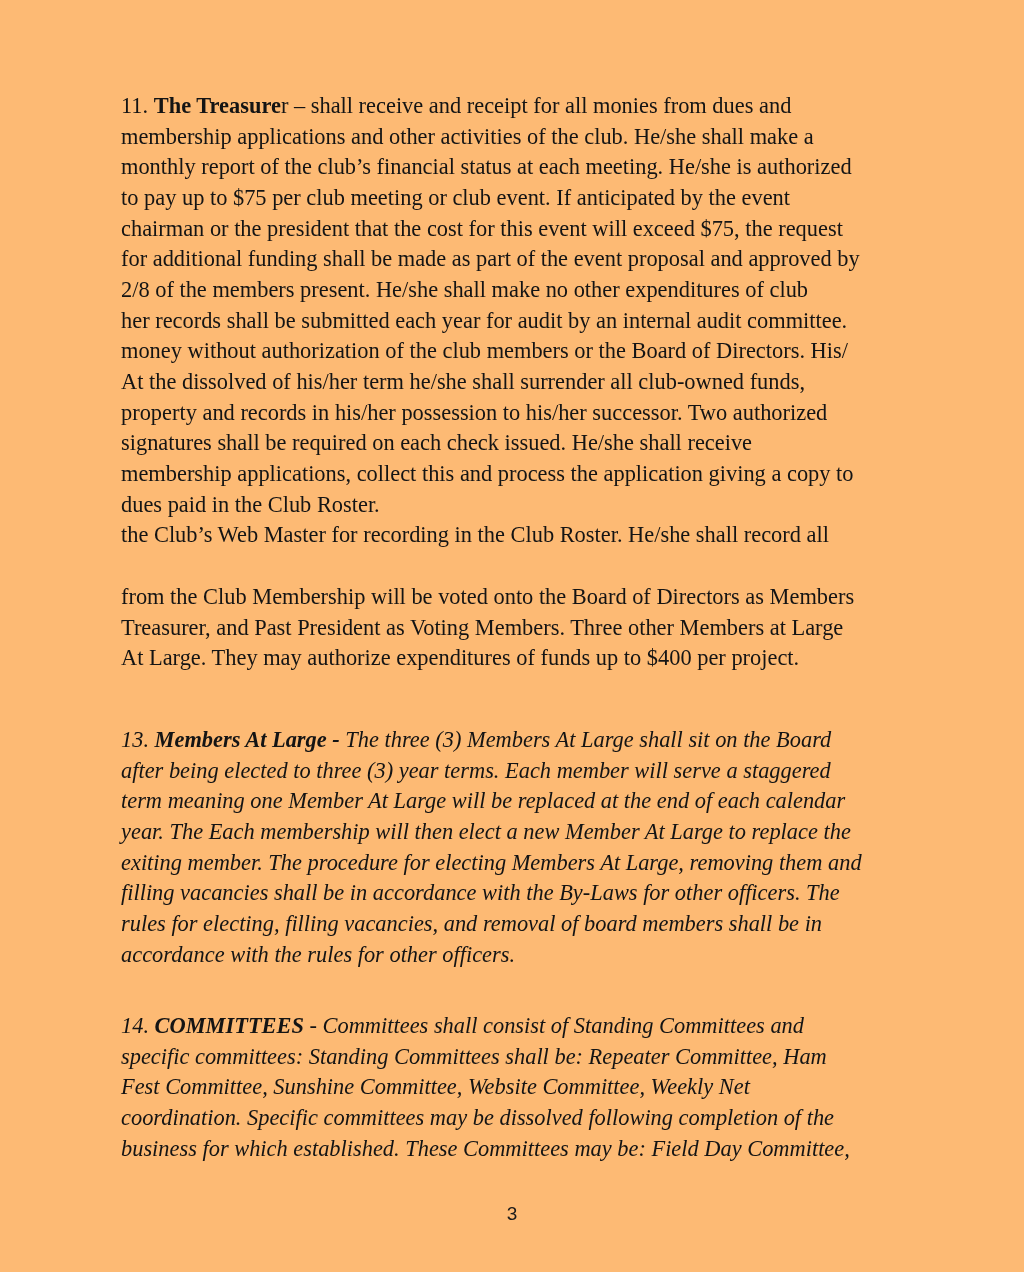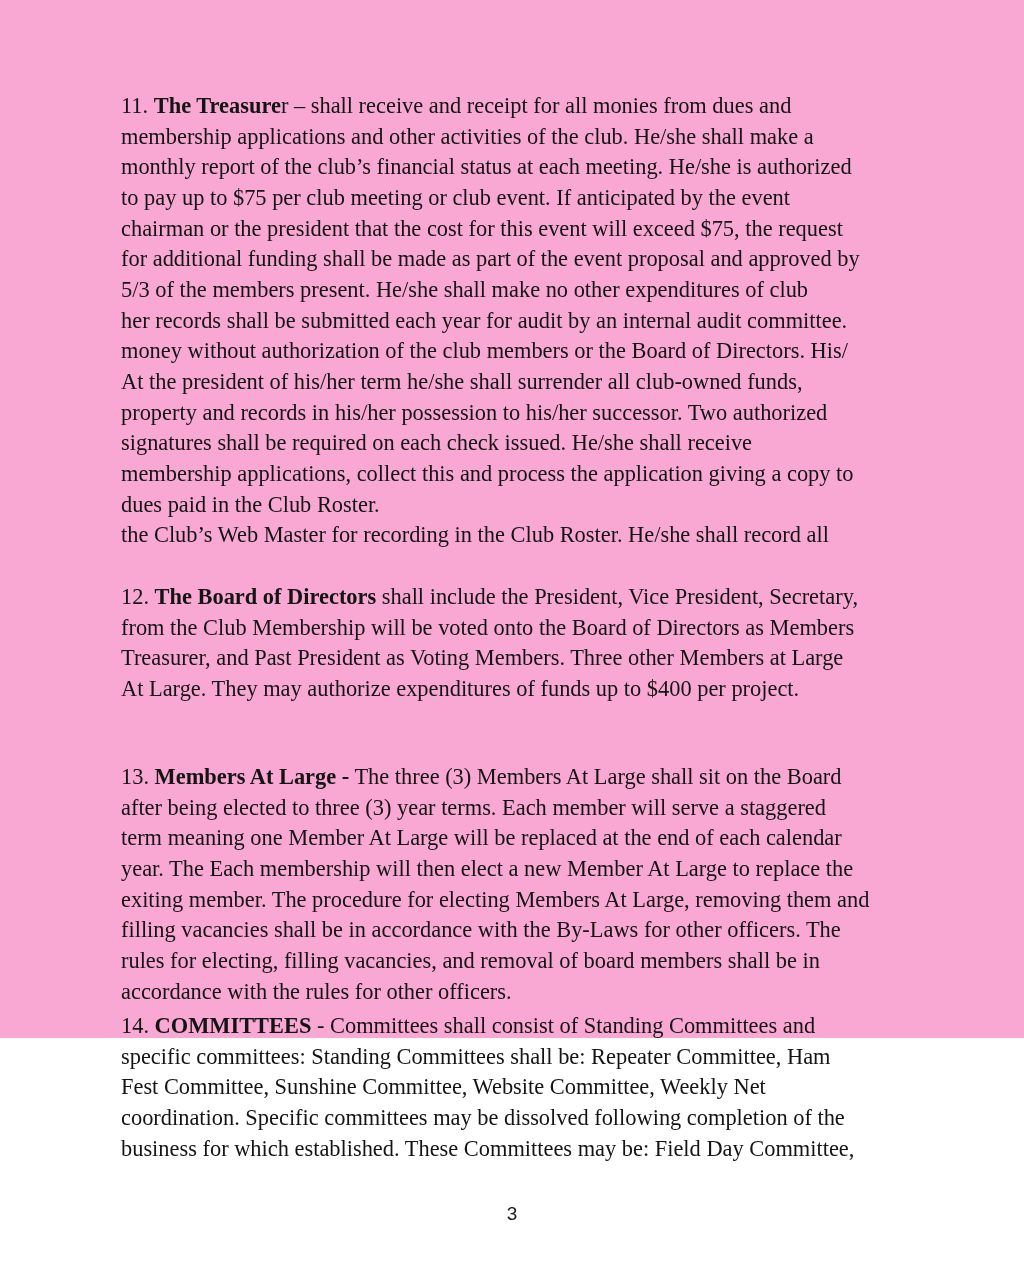--- a/index.html
+++ b/index.html
@@ -12,43 +12,43 @@
       height: 1272px;
       position: relative;
       overflow: hidden;
       color: #111111;
     }
     .page {
       position: absolute;
       left: 0;
       top: 0;
       width: 1024px;
-      height: 1038px;
-      background: #f9a8d4;
+      height: 1272px;
+      background: #fdba74;
     }
     .section {
       position: absolute;
       left: 121px;
       width: 800px;
       font-family: "Liberation Serif", serif;
       font-size: 22.4px;
       line-height: 30.65px;
       color: #141414;
     }
     .line {
       display: block;
       white-space: nowrap;
     }
     .bold {
       font-weight: bold;
     }
     #sec-11 { top: 91px; }
     #sec-12 { top: 582px; }
-    #sec-13 { top: 762px; }
-    #sec-14 { top: 1011px; }
+    #sec-13 { top: 725px; font-style: italic; }
+    #sec-14 { top: 1011px; font-style: italic; }
     .page-number {
       position: absolute;
       left: 0;
       width: 1024px;
       top: 1203px;
       text-align: center;
       font-family: "Liberation Sans", sans-serif;
       font-size: 19px;
       color: #1a1a1a;
     }
@@ -58,33 +58,32 @@
 
 <div class="page">
 
   <div class="section" id="sec-11">
     <span class="line"><span>11.</span> <span class="bold">The Treasure</span><span>r – shall receive and receipt for all monies from dues and</span></span>
     <span class="line">membership applications and other activities of the club. He/she shall make a</span>
     <span class="line">monthly report of the club’s financial status at each meeting. He/she is authorized</span>
     <span class="line">to pay up to $75 per club meeting or club event. If anticipated by the event</span>
     <span class="line">chairman or the president that the cost for this event will exceed $75, the request</span>
     <span class="line">for additional funding shall be made as part of the event proposal and approved by</span>
-    <span class="line">5/3 of the members present. He/she shall make no other expenditures of club</span>
+    <span class="line">2/8 of the members present. He/she shall make no other expenditures of club</span>
     <span class="line">her records shall be submitted each year for audit by an internal audit committee.</span>
     <span class="line">money without authorization of the club members or the Board of Directors. His/</span>
-    <span class="line">At the president of his/her term he/she shall surrender all club-owned funds,</span>
+    <span class="line">At the dissolved of his/her term he/she shall surrender all club-owned funds,</span>
     <span class="line">property and records in his/her possession to his/her successor. Two authorized</span>
     <span class="line">signatures shall be required on each check issued.  He/she shall receive</span>
     <span class="line">membership applications, collect this and process the application giving a copy to</span>
     <span class="line">dues paid in the Club Roster.</span>
     <span class="line">the Club’s Web Master for recording in the Club Roster. He/she shall record all</span>
   </div>
 
   <div class="section" id="sec-12">
-    <span class="line"><span>12.</span> <span class="bold">The Board of Directors</span><span> shall include the President, Vice President, Secretary,</span></span>
     <span class="line">from the Club Membership will be voted onto the Board of Directors as Members</span>
     <span class="line">Treasurer, and Past President as Voting Members. Three other Members at Large</span>
     <span class="line">At Large. They may authorize expenditures of funds up to $400 per project.</span>
   </div>
 
   <div class="section" id="sec-13">
     <span class="line"><span>13.</span> <span class="bold">Members At Large -</span><span> The three (3) Members At Large shall sit on the Board</span></span>
     <span class="line">after being elected to three (3) year terms. Each member will serve a staggered</span>
     <span class="line">term meaning one Member At Large will be replaced at the end of each calendar</span>
     <span class="line">year. The Each membership will then elect a new Member At Large to replace the</span>

